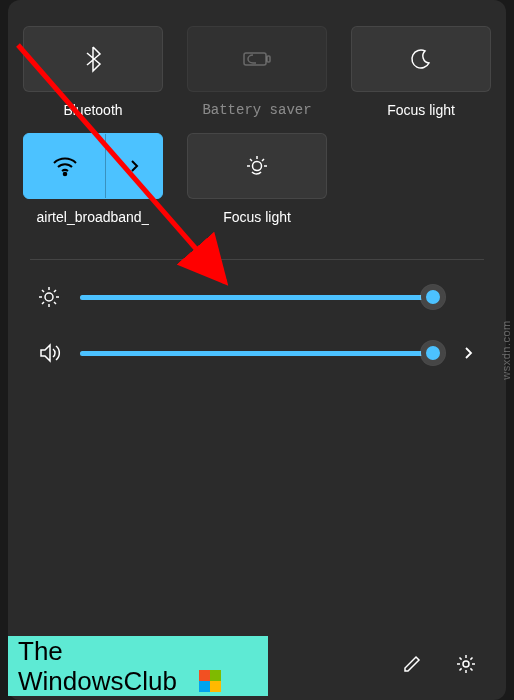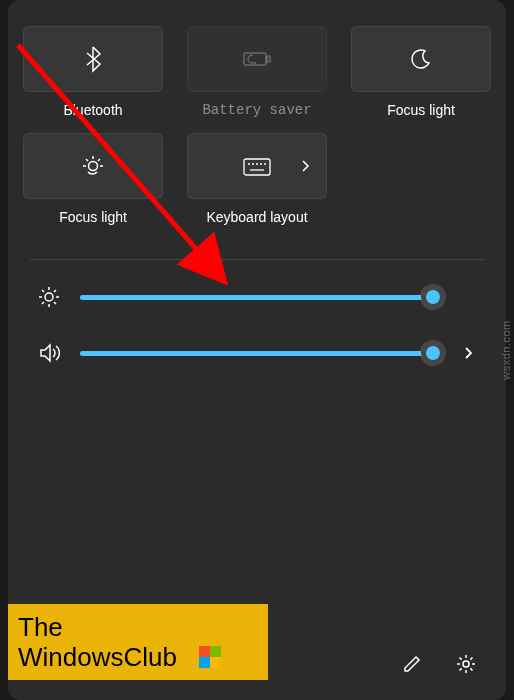--- a/index.html
+++ b/index.html
@@ -175,25 +175,25 @@
     }
     .arrow-annotation {
       position: absolute;
       top: 0;
       left: 0;
       pointer-events: none;
       z-index: 50;
     }
     .watermark-left {
       position: absolute;
-      bottom: 20px;
+      bottom: 4px;
       left: 8px;
       width: 260px;
-      height: 76px;
-      background: #eab308;
+      height: 60px;
+      background: #5eead4;
       color: #000000;
       font-weight: 500;
       font-size: 26px;
       line-height: 30px;
       padding: 6px 10px;
       font-family: "Segoe UI", sans-serif;
       display: flex;
       flex-direction: column;
       justify-content: center;
       z-index: 60;
@@ -264,56 +264,58 @@
         <span>
           <svg width="24" height="24" viewBox="0 0 24 24" class="icon-light" stroke-width="1.5">
             <path d="M16 4 A9 9 0 1 0 20 16 A7 7 0 0 1 16 4 Z"></path>
           </svg>
         </span>
       </div>
       <div class="tile-label">Focus light</div>
     </div>
 
 
+    <div class="tile-wrapper">
+      <div class="tile active split">
+        <div class="split-main">
+          <span>
+            <svg width="26" height="22" viewBox="0 0 26 22" class="icon-dark" stroke-width="2">
+              <path d="M2 8 A16 16 0 0 1 24 8"></path>
+              <path d="M6 12 A10 10 0 0 1 20 12"></path>
+              <path d="M10 16 A5 5 0 0 1 16 16"></path>
+              <circle cx="13" cy="19" r="1.3" fill="#000"></circle>
+            </svg>
+          </span>
+        </div>
+        <div class="split-divider"></div>
+        <div class="split-arrow">
+          <span>
+            <svg width="12" height="16" viewBox="0 0 12 16" class="icon-dark" stroke-width="2">
+              <path d="M4 3 L9 8 L4 13"></path>
+            </svg>
+          </span>
+        </div>
+      </div>
+      <div class="tile-label">airtel_broadband_</div>
+    </div>
 
 
     <div class="tile-wrapper">
       <div class="tile">
         <span>
           <svg width="26" height="26" viewBox="0 0 26 26" class="icon-light" stroke-width="1.5">
             <circle cx="13" cy="13" r="4.5"></circle>
             <path d="M13 3 L13 6 M23 13 L20 13 M6 13 L3 13 M20 6 L18 8 M8 8 L6 6"></path>
             <path d="M17 19 A6 6 0 0 1 8 19"></path>
           </svg>
         </span>
       </div>
       <div class="tile-label">Focus light</div>
     </div>
 
-    <div class="tile-wrapper">
-      <div class="tile with-arrow">
-        <span>
-          <svg width="30" height="22" viewBox="0 0 30 22" class="icon-light" stroke-width="1.3">
-            <rect x="2" y="4" width="26" height="16" rx="2"></rect>
-            <line x1="6" y1="9" x2="8" y2="9"></line>
-              <line x1="10" y1="9" x2="12" y2="9"></line>
-              <line x1="14" y1="9" x2="16" y2="9"></line>
-              <line x1="18" y1="9" x2="20" y2="9"></line>
-              <line x1="22" y1="9" x2="24" y2="9"></line>
-            <line x1="8" y1="15" x2="22" y2="15"></line>
-          </svg>
-        </span>
-        <span class="side-arrow">
-          <svg width="10" height="14" viewBox="0 0 10 14" class="icon-light" stroke-width="1.5">
-            <path d="M3 2 L8 7 L3 12"></path>
-          </svg>
-        </span>
-      </div>
-      <div class="tile-label">Keyboard layout</div>
-    </div>
 
   </div>
 
   <div class="divider"></div>
 
   <div class="slider-row">
     <div class="slider-icon">
       <svg width="24" height="24" viewBox="0 0 24 24" class="icon-light" stroke-width="1.5">
         <circle cx="12" cy="12" r="4"></circle>
         <path d="M12 2 L12 5 M12 19 L12 22 M2 12 L5 12 M19 12 L22 12 M5 5 L7 7 M17 17 L19 19 M19 5 L17 7 M7 17 L5 19"></path>

